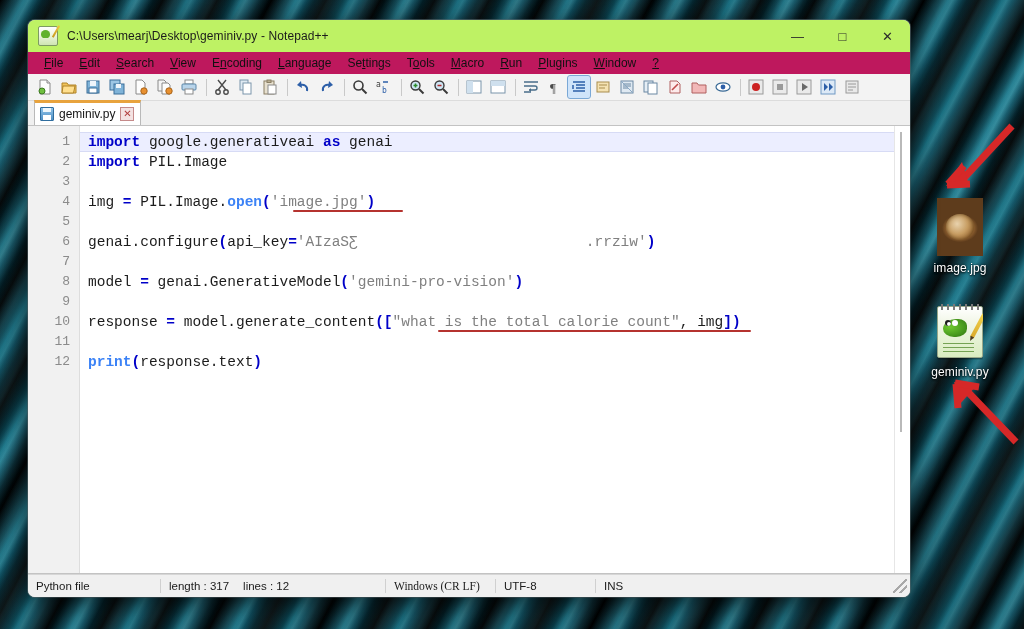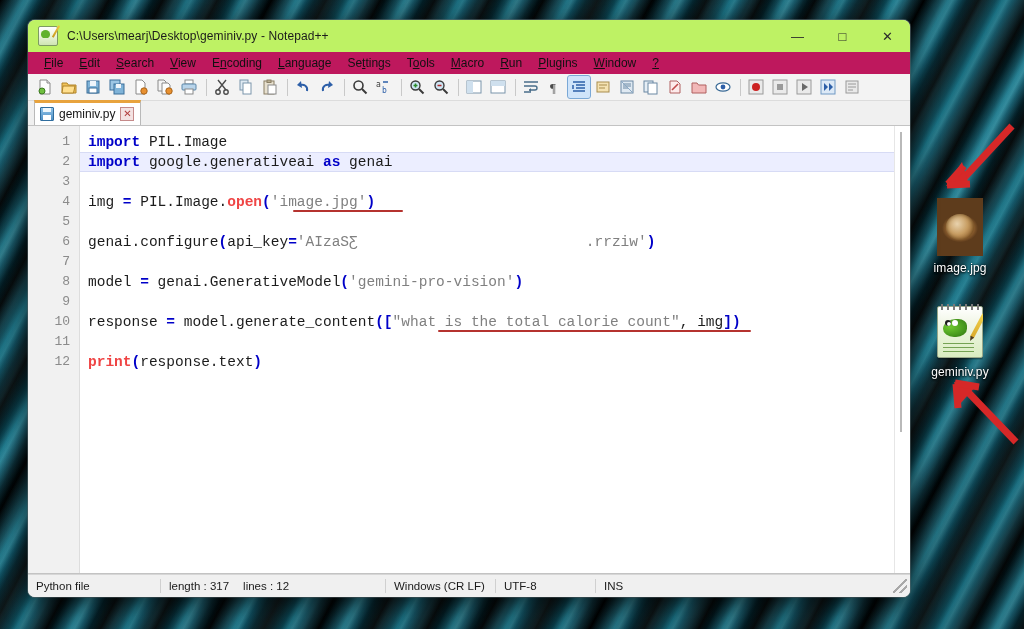--- a/index.html
+++ b/index.html
@@ -371,21 +371,21 @@
     background: #eceeff;
     margin-left: -8px;
     padding-left: 8px;
     width: 840px;
     border-top: 1px solid #d7dbf5;
     border-bottom: 1px solid #d7dbf5;
     height: 18px;
     line-height: 18px;
   }
   .kw       { color: #0000c8; font-weight: bold; }      
-  .kw2      { color: #ef4444; font-weight: bold; }      
+  .kw2      { color: #3b82f6; font-weight: bold; }      
   .op       { color: #0000c8; font-weight: bold; }      
   .str      { color: #808080; }                          
   .punct    { color: #0000c8; font-weight: bold; }       
   .plain    { color: #1c1c1c; }
 
   .underline-red {
     position: absolute;
     height: 2px;
     background: #b5332f;
     border-radius: 1px;
@@ -745,23 +745,23 @@
         <div class="gutter-num">7</div>
         <div class="gutter-num">8</div>
         <div class="gutter-num">9</div>
         <div class="gutter-num">10</div>
         <div class="gutter-num">11</div>
         <div class="gutter-num">12</div>
       </div>
 
       <div id="code-area">
 
+        <div class="code-line current"><span class="kw">import</span><span class="plain"> google.generativeai </span><span class="kw">as</span><span class="plain"> genai</span></div>
+
         <div class="code-line"><span class="kw">import</span><span class="plain"> PIL.Image</span></div>
-
-        <div class="code-line current"><span class="kw">import</span><span class="plain"> google.generativeai </span><span class="kw">as</span><span class="plain"> genai</span></div>
 
         <div class="code-line">&nbsp;</div>
 
         <div class="code-line"><span class="plain">img </span><span class="op">=</span><span class="plain"> PIL.Image.</span><span class="kw2">open</span><span class="punct">(</span><span class="str">'image.jpg'</span><span class="punct">)</span></div>
 
         <div class="code-line">&nbsp;</div>
 
         <div class="code-line"><span class="plain">genai.configure</span><span class="punct">(</span><span class="plain">api_key</span><span class="op">=</span><span class="str">'AIzaSƸ</span><span style="display:inline-block;width:228px;">&nbsp;</span><span class="str">.rrziw'</span><span class="punct">)</span></div>
 
         <div class="code-line">&nbsp;</div>
@@ -784,20 +784,20 @@
         <div class="thumb"></div>
       </div>
     </div>
 
     <div id="statusbar">
       <div class="sb-cell" style="width:133px;">Python file</div>
       <div class="sb-cell" style="width:225px;">
         <span class="sb-sub">length : 317</span>
         <span>lines : 12</span>
       </div>
-      <div class="sb-cell" style="width:110px;">Windows (CR LF)</div>
+      <div class="sb-cell" style="width:110px;font-family:Liberation Serif, serif;">Windows (CR LF)</div>
       <div class="sb-cell" style="width:100px;">UTF-8</div>
       <div class="sb-cell" style="width:51px; border-right:none;">INS</div>
       <div class="sb-grip"></div>
     </div>
 
   </div>
 </div>
 
 </body></html>

